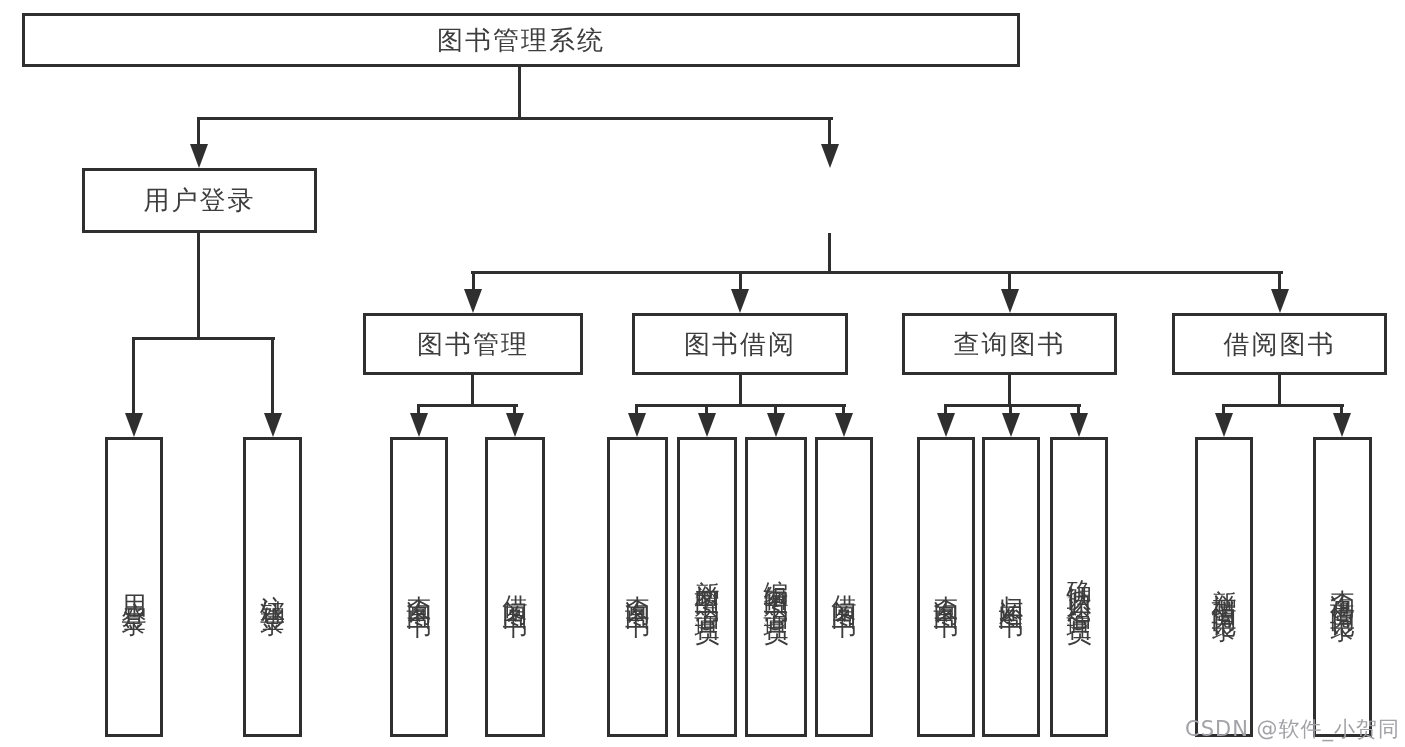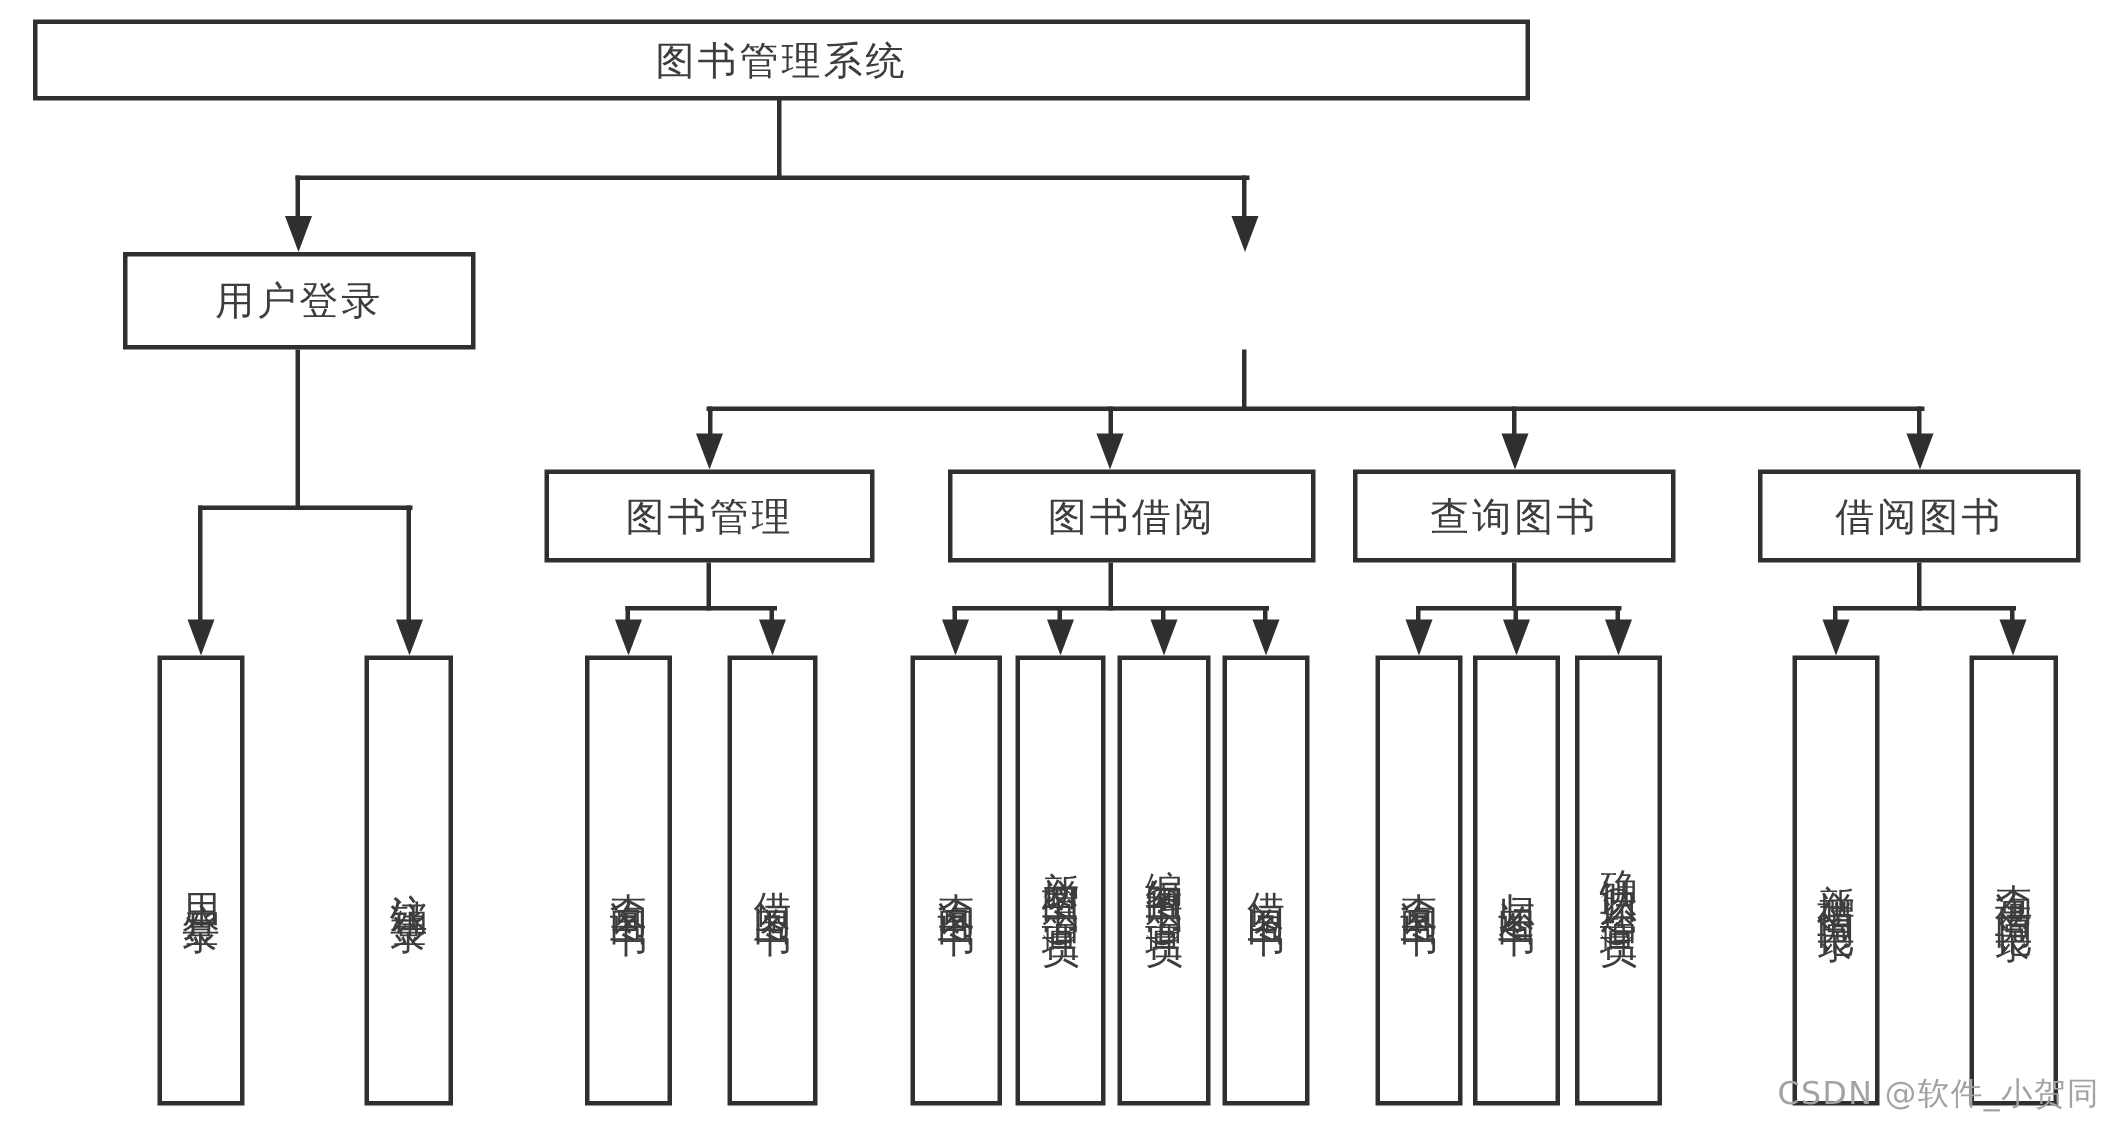--- a/index.html
+++ b/index.html
@@ -87,21 +87,21 @@
   <div class="vl" style="left:739px; top:271px; width:3px; height:20px;"></div>
   <div class="ah" style="left:731px; top:289px;"></div>
   <div class="vl" style="left:1008px; top:271px; width:3px; height:20px;"></div>
   <div class="ah" style="left:1001px; top:289px;"></div>
   <div class="vl" style="left:1278px; top:271px; width:3px; height:20px;"></div>
   <div class="ah" style="left:1271px; top:289px;"></div>
 
   <div class="box" style="left:363px; top:313px; width:220px; height:62px;">
     <span>图书管理</span>
   </div>
-  <div class="box" style="left:632px; top:313px; width:245px; height:62px;">
+  <div class="box" style="left:632px; top:313px; width:216px; height:62px;">
     <span>图书借阅</span>
   </div>
   <div class="box" style="left:902px; top:313px; width:215px; height:62px;">
     <span>查询图书</span>
   </div>
   <div class="box" style="left:1172px; top:313px; width:215px; height:62px;">
     <span>借阅图书</span>
   </div>
 
   <div class="vl" style="left:471px; top:375px; width:3px; height:32px;"></div>

